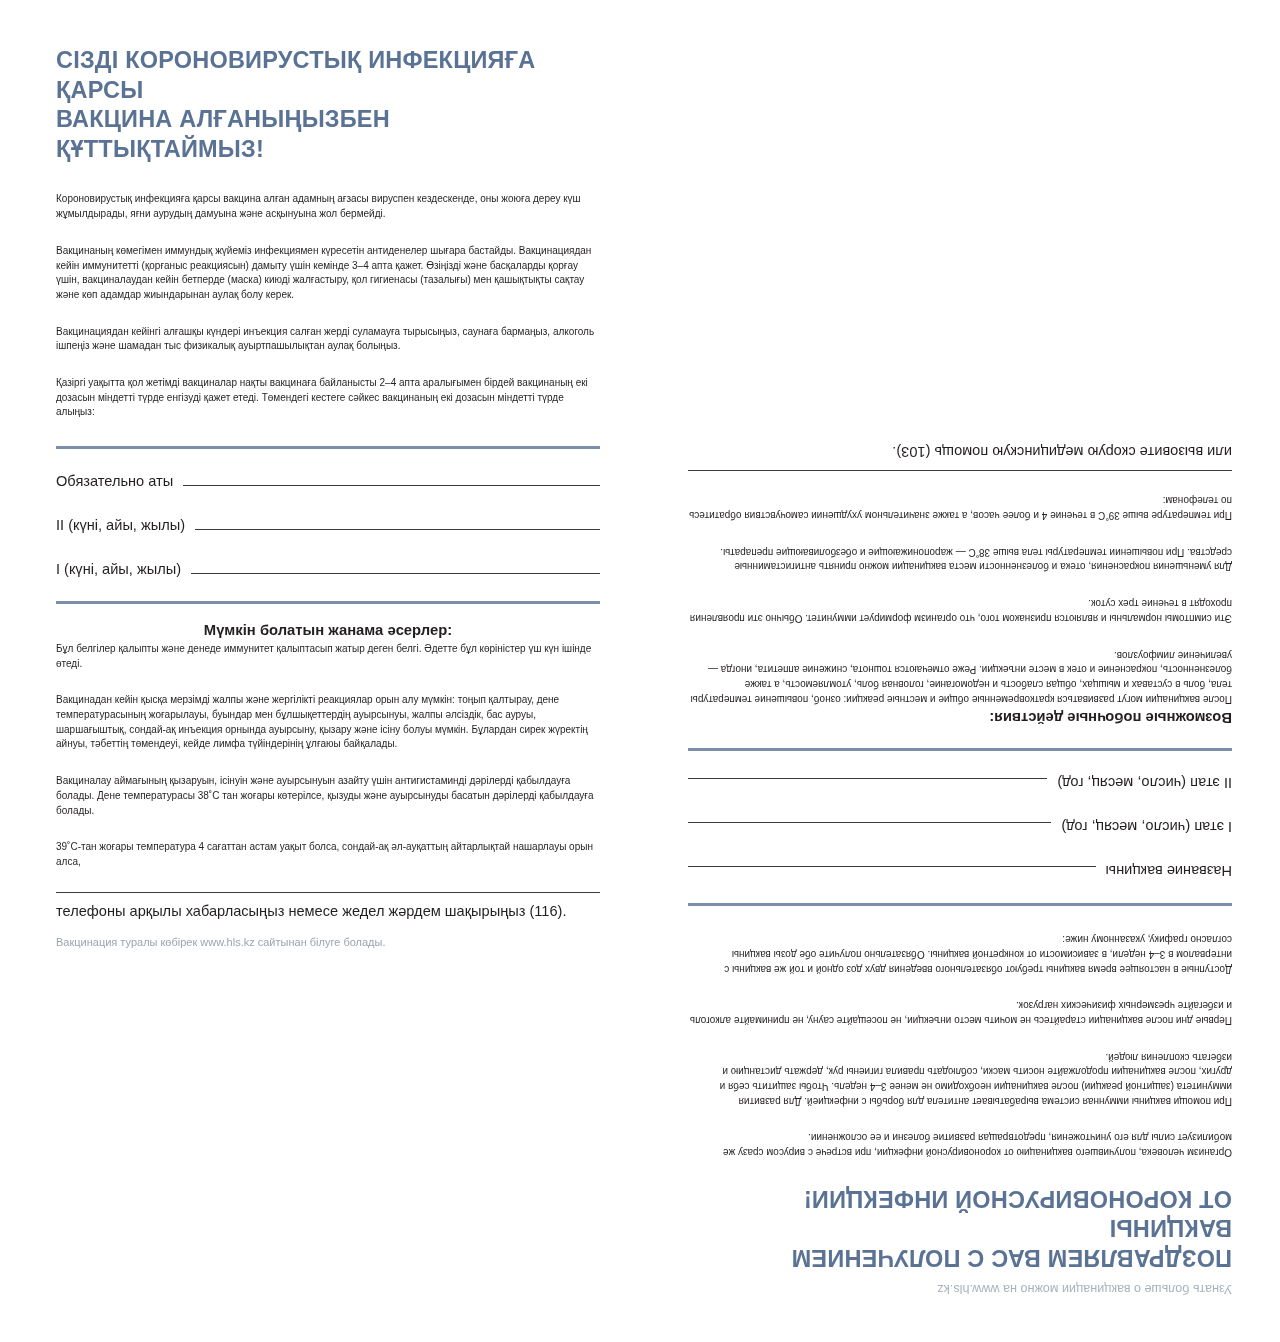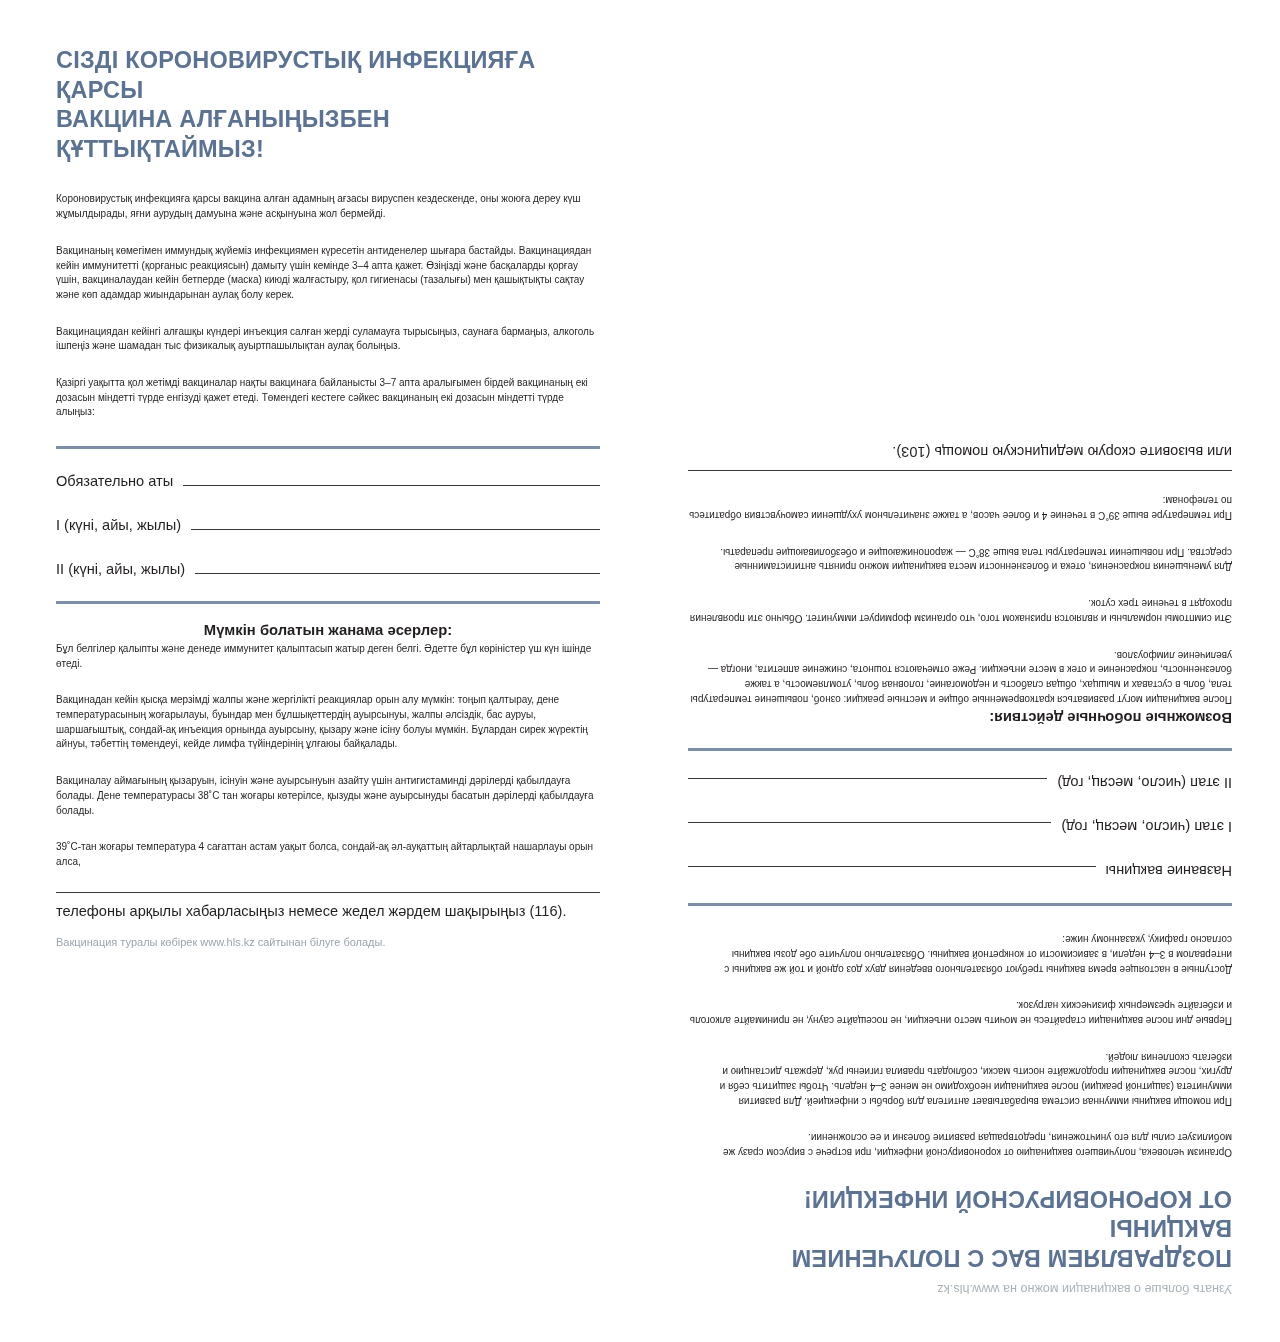--- a/index.html
+++ b/index.html
@@ -121,35 +121,35 @@
 
   <section class="panel panel-left">
     <h1 class="headline">
       <span class="l1">СІЗДІ КОРОНОВИРУСТЫҚ ИНФЕКЦИЯҒА ҚАРСЫ</span>
       <span class="l2">ВАКЦИНА АЛҒАНЫҢЫЗБЕН ҚҰТТЫҚТАЙМЫЗ!</span>
     </h1>
 
     <p class="body">Короновирустық инфекцияға қарсы вакцина алған адамның ағзасы вируспен кездескенде, оны жоюға дереу күш жұмылдырады, яғни аурудың дамуына және асқынуына жол бермейді.</p>
     <p class="body">Вакцинаның көмегімен иммундық жүйеміз инфекциямен күресетін антиденелер шығара бастайды. Вакцинациядан кейін иммунитетті (қорғаныс реакциясын) дамыту үшін кемінде 3–4 апта қажет. Өзіңізді және басқаларды қорғау үшін, вакциналаудан кейін бетперде (маска) киюді жалғастыру, қол гигиенасы (тазалығы) мен қашықтықты сақтау және көп адамдар жиындарынан аулақ болу керек.</p>
     <p class="body">Вакцинациядан кейінгі алғашқы күндері инъекция салған жерді суламауға тырысыңыз, саунаға бармаңыз, алкоголь ішпеңіз және шамадан тыс физикалық ауыртпашылықтан аулақ болыңыз.</p>
-    <p class="body tight">Қазіргі уақытта қол жетімді вакциналар нақты вакцинаға байланысты 3–7 апта аралығымен бірдей вакцинаның екі дозасын міндетті түрде енгізуді қажет етеді. Төмендегі кестеге сәйкес вакцинаның екі дозасын міндетті түрде алыңыз:</p>
+    <p class="body tight">Қазіргі уақытта қол жетімді вакциналар нақты вакцинаға байланысты 2–4 апта аралығымен бірдей вакцинаның екі дозасын міндетті түрде енгізуді қажет етеді. Төмендегі кестеге сәйкес вакцинаның екі дозасын міндетті түрде алыңыз:</p>
 
     <div class="rule-thick"></div>
 
     <div class="field-list">
       <div class="field">
         <span class="field-label">Обязательно аты</span>
         <span class="field-line"></span>
       </div>
       <div class="field">
+        <span class="field-label">II (күні, айы, жылы)</span>
+        <span class="field-line"></span>
+      </div>
+      <div class="field">
         <span class="field-label">I (күні, айы, жылы)</span>
-        <span class="field-line"></span>
-      </div>
-      <div class="field">
-        <span class="field-label">II (күні, айы, жылы)</span>
         <span class="field-line"></span>
       </div>
     </div>
 
     <div class="rule-thick bottom"></div>
 
     <h2 class="subhead" style="margin-top:18px;text-align:center;">Мүмкін болатын жанама әсерлер:</h2>
     <p class="body">Бұл белгілер қалыпты және денеде иммунитет қалыптасып жатыр деген белгі. Әдетте бұл көріністер үш күн ішінде өтеді.</p>
     <p class="body">Вакцинадан кейін қысқа мерзімді жалпы және жергілікті реакциялар орын алу мүмкін: тоңып қалтырау, дене температурасының жоғарылауы, буындар мен бұлшықеттердің ауырсынуы, жалпы әлсіздік, бас ауруы, шаршағыштық, сондай-ақ инъекция орнында ауырсыну, қызару және ісіну болуы мүмкін. Бұлардан сирек жүректің айнуы, тәбеттің төмендеуі, кейде лимфа түйіндерінің ұлғаюы байқалады.</p>
     <p class="body">Вакциналау аймағының қызаруын, ісінуін және ауырсынуын азайту үшін антигистаминді дәрілерді қабылдауға болады. Дене температурасы 38˚С тан жоғары көтерілсе, қызуды және ауырсынуды басатын дәрілерді қабылдауға болады.</p>

